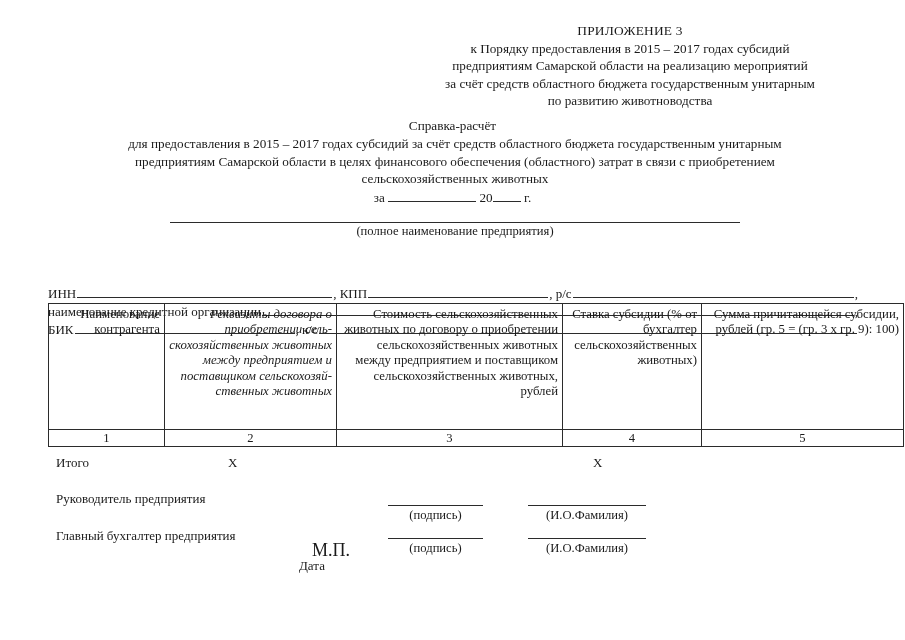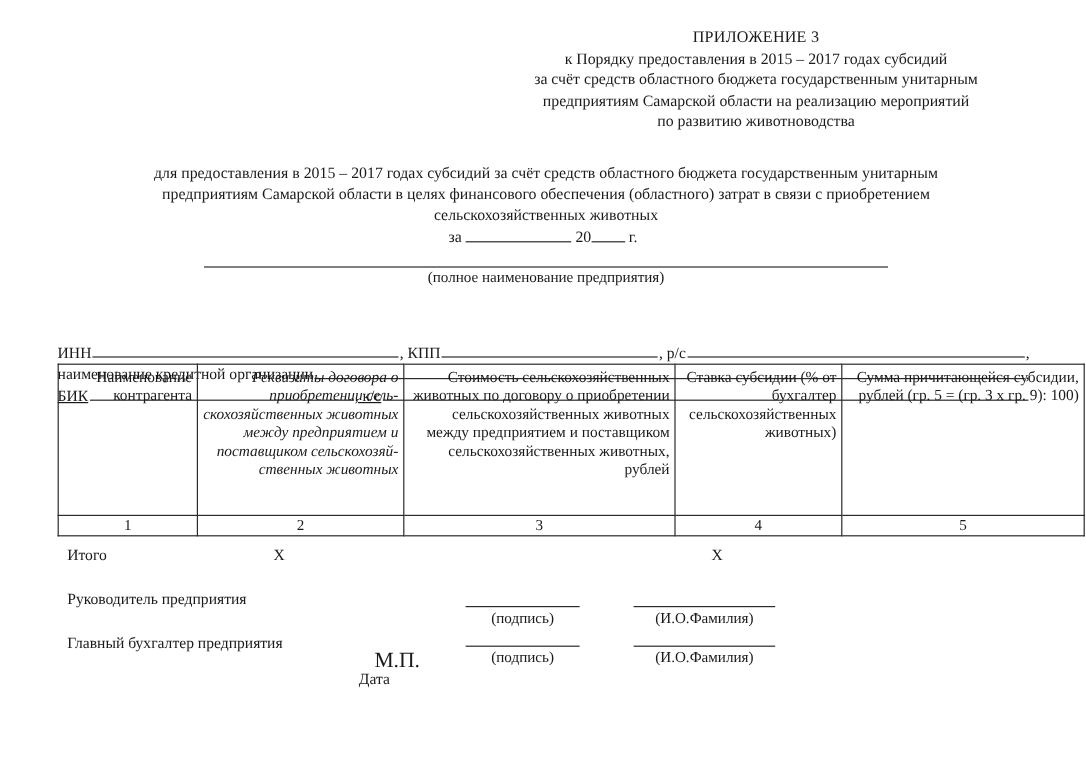--- a/index.html
+++ b/index.html
@@ -103,21 +103,21 @@
   }
   .req-row .lbl { flex: 0 0 auto; }
   .req-row .fill {
     border-bottom: 1px solid #2b2b2b;
     margin: 0 1px;
     height: 12px;
   }
   .req-row .sep { flex: 0 0 auto; }
   .row-inn { top: 238px; }
   .row-org { top: 256px; }
-  .row-bik { top: 274px; text-decoration: underline; }
+  .row-bik { top: 274px; }
 
   .f-inn { flex: 0 0 255px; }
   .f-kpp { flex: 0 0 180px; }
   .f-rs  { flex: 1 1 auto; }
   .f-org { flex: 1 1 auto; }
   .f-bik { flex: 0 0 220px; }
   .f-ks  { flex: 1 1 auto; }
 
   
   .tbl {
@@ -223,25 +223,26 @@
   }
 </style>
 </head>
 <body>
 
 <div class="page">
 
   <div class="appendix-block">
     <div class="appendix-title">ПРИЛОЖЕНИЕ 3</div>
     <div>к Порядку предоставления в 2015 – 2017 годах субсидий</div>
+    <div>предприятиям Самарской области на реализацию мероприятий</div>
     <div>за счёт средств областного бюджета государственным унитарным</div>
-    <div>предприятиям Самарской области на реализацию мероприятий</div>
     <div>по развитию животноводства</div>
   </div>
 
+  <div class="doc-title">Справка-расчёт</div>
   <div class="doc-sub">
     <div>для предоставления в 2015 – 2017 годах субсидий за счёт средств областного бюджета государственным унитарным</div>
     <div>предприятиям Самарской области в целях финансового обеспечения (областного) затрат в связи с приобретением</div>
     <div>сельскохозяйственных животных</div>
   </div>
 
   <div class="period-line">
     <span>за</span>
     <span class="blank blank-med"></span>
     <span>20</span><span class="blank blank-sm"></span>

